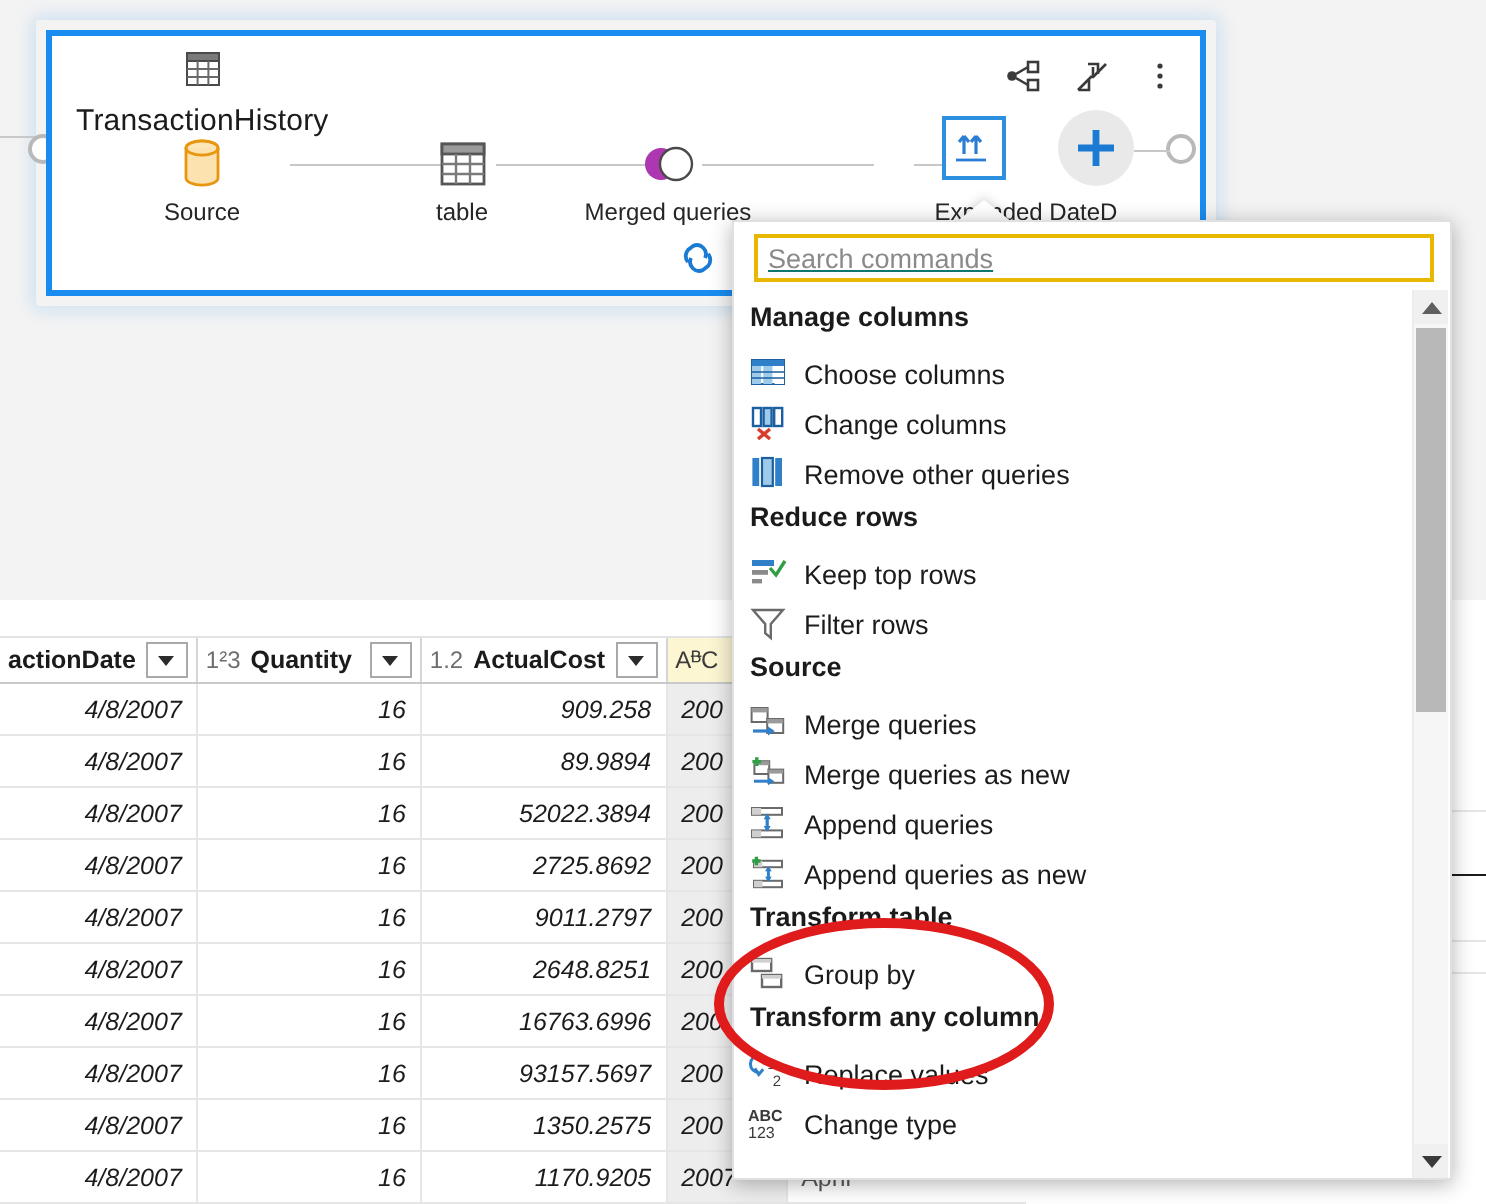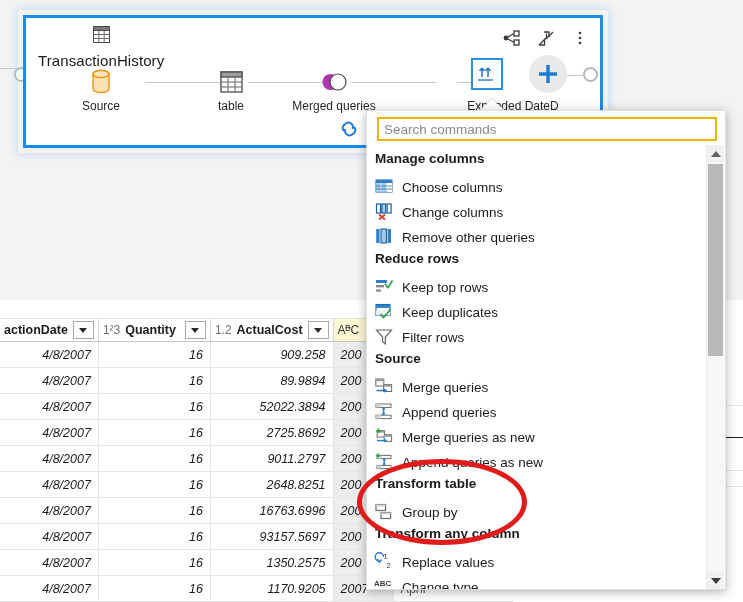--- a/index.html
+++ b/index.html
@@ -69,21 +69,21 @@
   #cmd-menu{
     position:absolute;left:366px;top:110px;width:360px;height:480px;background:#ffffff;
     box-shadow:0 2px 10px rgba(0,0,0,.30);border:1px solid #e0e0e0;box-sizing:border-box;
   }
   #menu-pointer{position:absolute;left:478px;top:100px;width:0;height:0;
     border-left:14px solid transparent;border-right:14px solid transparent;border-bottom:11px solid #ffffff;
     filter:drop-shadow(0 -2px 2px rgba(0,0,0,.12));}
   #search-wrap{position:absolute;left:10px;top:6px;width:340px;height:24px;}
   #search-input{
     width:100%;height:100%;box-sizing:border-box;border:2px solid #e8b800;background:#ffffff;
-    font-family:"Liberation Sans",sans-serif;font-size:13.5px;color:#0f766e;padding:0 5px;outline:none;
+    font-family:"Liberation Sans",sans-serif;font-size:13.5px;color:#0f766e;padding:0 5px;outline:none;text-decoration:underline;
   }
   #search-input::placeholder{color:#8a8a8a;}
   #menu-list{position:absolute;left:0;top:34px;width:338px;height:444px;overflow:hidden;}
   .menu-group-title{font-weight:bold;font-size:13.5px;color:#1b1b1b;padding:5px 0 3px 8px;line-height:17px;}
   .menu-item{display:flex;align-items:flex-end;height:25px;padding-left:8px;cursor:pointer;gap:9px;}
   .menu-item .mi-ico{width:18px;height:18px;flex:0 0 18px;display:flex;align-items:center;justify-content:center;}
   .menu-item .mi-lbl{font-size:13.5px;color:#1b1b1b;white-space:nowrap;}
   
   #menu-scroll{position:absolute;right:1px;top:34px;width:17px;height:444px;background:#f6f6f6;
     border-left:1px solid #ececec;}
@@ -416,77 +416,66 @@
       <rect x="1" y="7" width="8" height="2.4" fill="#8a8a8a"></rect>
       <rect x="1" y="11.5" width="5" height="2.2" fill="#8a8a8a"></rect>
       <path d="M10 6 L13 9.5 L17.5 2.5" fill="none" stroke="#2f9e44" stroke-width="1.7"></path>
           </svg>
         </span>
         <span class="mi-lbl">Keep top rows</span>
       </div>
       <div class="menu-item">
         <span class="mi-ico">
           <svg width="18" height="17" viewBox="0 0 18 17">
-      <rect x="1" y="1.5" width="14" height="11" fill="#ffffff" stroke="#1a5fa0" stroke-width="1.1"></rect>
-      <rect x="1" y="1.5" width="14" height="3.4" fill="#2f7fc9"></rect>
-      <rect x="1" y="7.5" width="14" height="5" fill="#e7f1fa"></rect>
-      <path d="M5.5 11 L8.5 14.5 L15.5 6.5" fill="none" stroke="#2f9e44" stroke-width="1.7"></path>
-          </svg>
-        </span>
-        <span class="mi-lbl">Keep duplicates</span>
-      </div>
-      <div class="menu-item">
-        <span class="mi-ico">
-          <svg width="18" height="17" viewBox="0 0 18 17">
       <path d="M1.5 2 H16.5 L10.4 9 V16 L7.6 13.6 V9 Z" fill="#ffffff" stroke="#6a6a6a" stroke-width="1.2"></path>
           </svg>
         </span>
         <span class="mi-lbl">Filter rows</span>
       </div>
       <div class="menu-group-title">Source</div>
       <div class="menu-item">
         <span class="mi-ico">
           <svg width="18" height="17" viewBox="0 0 18 17">
       <rect x="0.8" y="1" width="8" height="7" fill="#ffffff" stroke="#6a6a6a" stroke-width="1"></rect>
       <rect x="0.8" y="1" width="8" height="2.2" fill="#9b9b9b"></rect>
       <rect x="8.6" y="6.5" width="8" height="7" fill="#ffffff" stroke="#6a6a6a" stroke-width="1"></rect>
       <rect x="8.6" y="6.5" width="8" height="2.2" fill="#9b9b9b"></rect>
       <path d="M1.5 12.5 H11" stroke="#2f7fc9" stroke-width="1.6"></path>
       <path d="M9 10.2 L12.4 12.5 L9 14.8" fill="#2f7fc9"></path>
           </svg>
         </span>
         <span class="mi-lbl">Merge queries</span>
+      </div>
+      <div class="menu-item">
+        <span class="mi-ico">
+          <svg width="18" height="17" viewBox="0 0 18 17">
+      <rect x="2.2" y="2.6" width="7.4" height="6.4" fill="#ffffff" stroke="#6a6a6a" stroke-width="1"></rect>
+      <rect x="2.2" y="2.6" width="7.4" height="2" fill="#9b9b9b"></rect>
+      <rect x="9.2" y="6.8" width="7.4" height="6.6" fill="#ffffff" stroke="#6a6a6a" stroke-width="1"></rect>
+      <rect x="9.2" y="6.8" width="7.4" height="2" fill="#9b9b9b"></rect>
+      <path d="M2 12.6 H11" stroke="#2f7fc9" stroke-width="1.5"></path>
+      <path d="M9 10.6 L12.2 12.6 L9 14.6" fill="#2f7fc9"></path>
+      <path d="M3.4 0.6 V5 M1.2 2.8 H5.6" stroke="#2f9e44" stroke-width="1.7"></path>
+          </svg>
+        </span>
+        <span class="mi-lbl">Merge queries as new</span>
       </div>
       <div class="menu-item">
         <span class="mi-ico">
           <svg width="18" height="17" viewBox="0 0 18 17">
       <rect x="1" y="1" width="15" height="3.4" fill="#ffffff" stroke="#6a6a6a" stroke-width="1"></rect>
       <rect x="1" y="1" width="4.6" height="3.4" fill="#cfcfcf"></rect>
       <rect x="1" y="12.2" width="15" height="3.4" fill="#ffffff" stroke="#6a6a6a" stroke-width="1"></rect>
       <rect x="1" y="12.2" width="4.6" height="3.4" fill="#cfcfcf"></rect>
       <path d="M8.6 4.8 V11.8" stroke="#2f7fc9" stroke-width="1.6"></path>
       <path d="M6.8 6.6 L8.6 3.8 L10.4 6.6" fill="#2f7fc9"></path>
       <path d="M6.8 10 L8.6 12.8 L10.4 10" fill="#2f7fc9"></path>
           </svg>
         </span>
         <span class="mi-lbl">Append queries</span>
-      </div>
-      <div class="menu-item">
-        <span class="mi-ico">
-          <svg width="18" height="17" viewBox="0 0 18 17">
-      <rect x="2.2" y="2.6" width="7.4" height="6.4" fill="#ffffff" stroke="#6a6a6a" stroke-width="1"></rect>
-      <rect x="2.2" y="2.6" width="7.4" height="2" fill="#9b9b9b"></rect>
-      <rect x="9.2" y="6.8" width="7.4" height="6.6" fill="#ffffff" stroke="#6a6a6a" stroke-width="1"></rect>
-      <rect x="9.2" y="6.8" width="7.4" height="2" fill="#9b9b9b"></rect>
-      <path d="M2 12.6 H11" stroke="#2f7fc9" stroke-width="1.5"></path>
-      <path d="M9 10.6 L12.2 12.6 L9 14.6" fill="#2f7fc9"></path>
-      <path d="M3.4 0.6 V5 M1.2 2.8 H5.6" stroke="#2f9e44" stroke-width="1.7"></path>
-          </svg>
-        </span>
-        <span class="mi-lbl">Merge queries as new</span>
       </div>
       <div class="menu-item">
         <span class="mi-ico">
           <svg width="18" height="17" viewBox="0 0 18 17">
       <rect x="2" y="2.4" width="14" height="3.2" fill="#ffffff" stroke="#6a6a6a" stroke-width="1"></rect>
       <rect x="2" y="2.4" width="4.2" height="3.2" fill="#cfcfcf"></rect>
       <rect x="2" y="12.4" width="14" height="3.2" fill="#ffffff" stroke="#6a6a6a" stroke-width="1"></rect>
       <rect x="2" y="12.4" width="4.2" height="3.2" fill="#cfcfcf"></rect>
       <path d="M9.2 6 V12" stroke="#2f7fc9" stroke-width="1.5"></path>
       <path d="M7.5 7.6 L9.2 5 L10.9 7.6" fill="#2f7fc9"></path>

